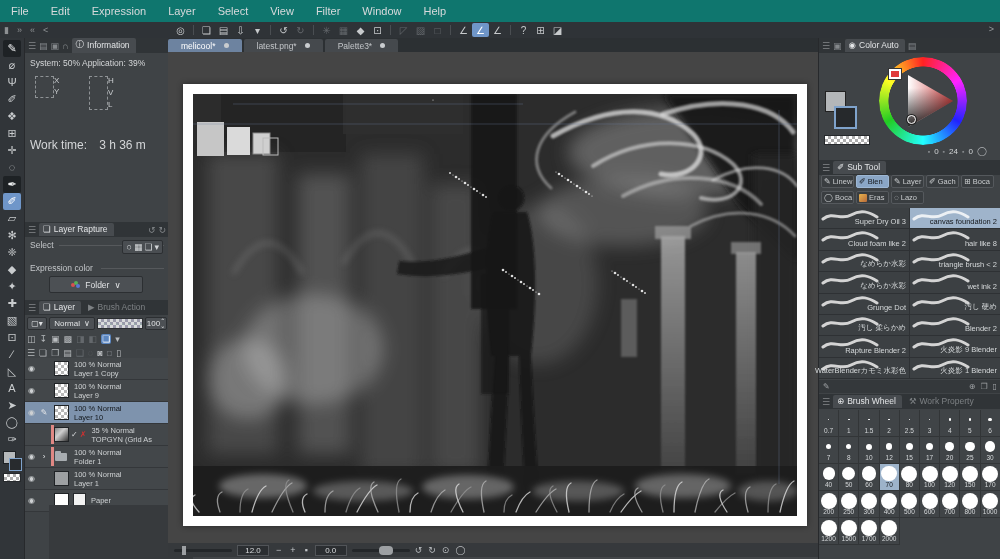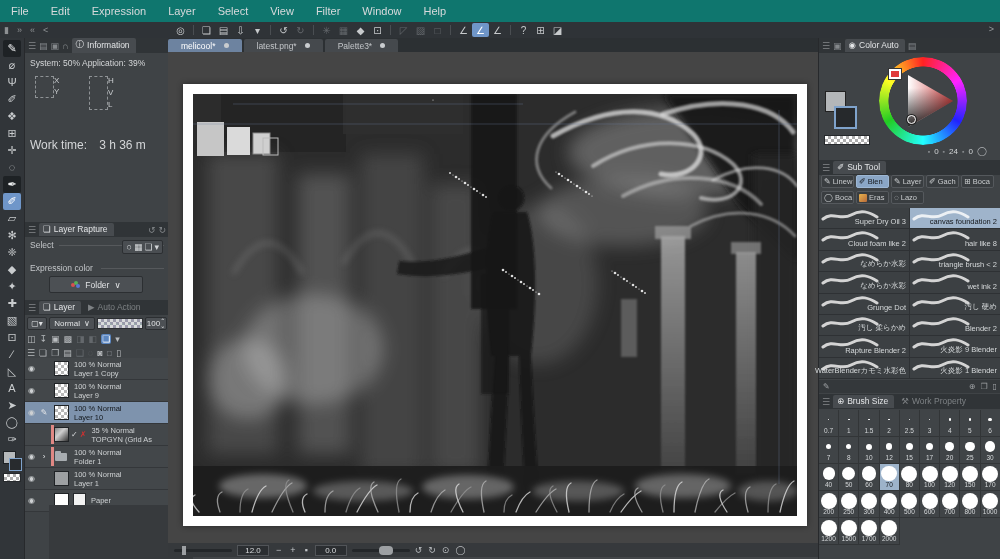--- a/index.html
+++ b/index.html
@@ -268,21 +268,21 @@
   </div>
 
   <div class="phead" style="position:absolute;left:0;top:262px;width:144px">
     <span class="hicon">☰</span>
     <span class="ptab">
         <span>❏</span>
         <span>Layer</span>
       </span>
     <span class="ptab dim">
         <span>▶</span>
-        <span>Auto Action</span>
+        <span>Brush Action</span>
       </span>
   </div>
   <div id="blendrow">
     <div class="ctl" style="width:20px">▢▾</div>
     <div class="ctl" style="width:46px;gap:4px">
         <span>Normal</span>
         <span>∨</span>
       </div>
     <div id="opacity-slider"></div>
     <div class="ctl" style="width:22px">
@@ -793,21 +793,21 @@
       <div style="margin-right: auto;">✎</div>
       <div style="margin-left: 5px;">⊕</div>
       <div style="margin-left: 5px;">❐</div>
       <div style="margin-left: 5px;">▯</div>
     </div>
 
   <div class="phead" style="position:absolute;left:0;top:356px;width:182px">
     <span class="hicon">☰</span>
     <span class="ptab">
         <span>⊕</span>
-        <span>Brush Size</span>
+        <span>Brush Wheel</span>
       </span>
     <span class="ptab dim">
         <span>⚒</span>
         <span>Work Property</span>
       </span>
   </div>
   <div id="sizegrid">
       <div class="scell">
         <div class="dotc">
           <div class="dot" style="width: 1.5px; height: 1.5px;"></div>

